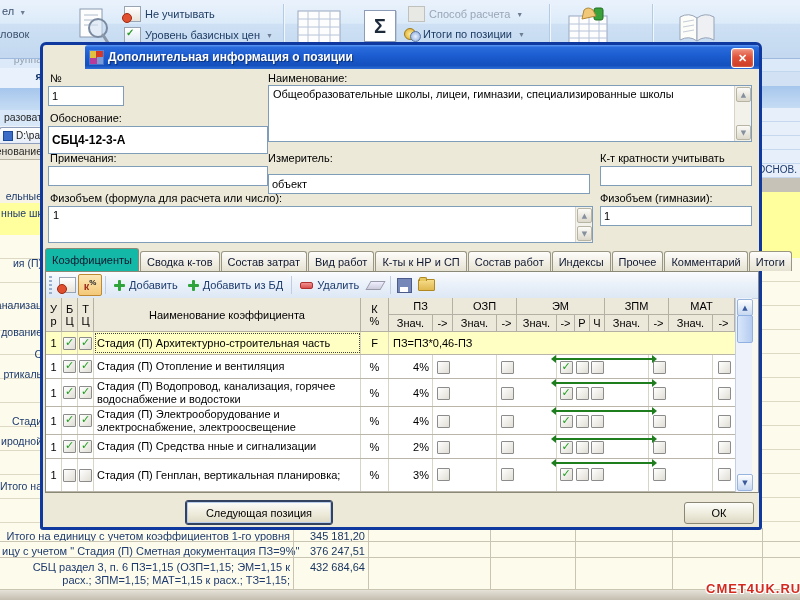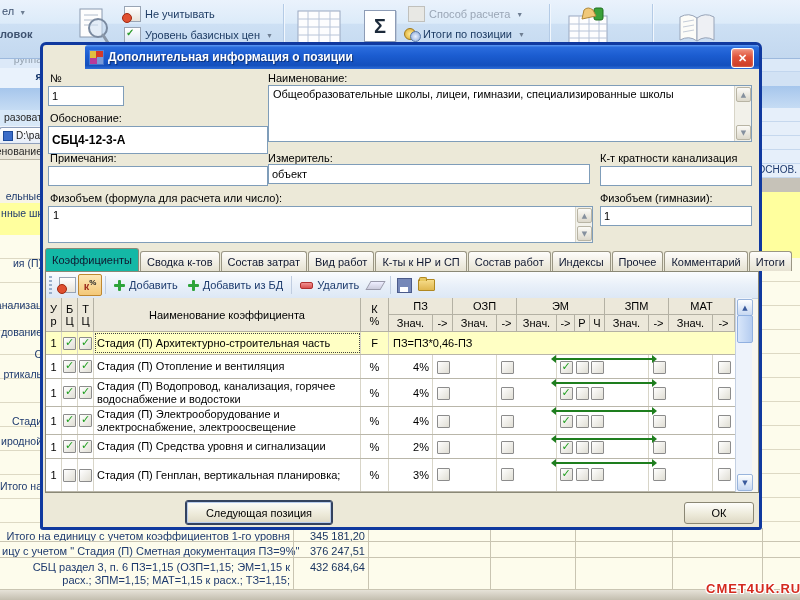--- a/index.html
+++ b/index.html
@@ -130,21 +130,21 @@
   .btn.disabled{color:#a0a090;border-color:#aaa795;}
   .btn.focused{border:1px solid #33425f;box-shadow:0 0 0 1px #33425f inset, 0 0 0 2px #b8ccec inset;}
 </style>
 </head>
 <body>
 
 <div class="app">
 
   <div class="ribbon">
     <div class="rfrag" style="left:2px;top:5px;"><span>ел</span> <span class="caret">▼</span></div>
-    <div class="rfrag" style="left:0;top:28px;font-weight:bold;">ловок</div>
+    <div class="rfrag" style="left:0;top:28px;">ловок</div>
 
     <div class="bigicon" style="left:72px;top:6px;">
       <svg width="46" height="46">
         <rect x="8" y="3" width="22" height="28" fill="#fdfdfd" stroke="#8a9ab0"></rect>
         <line x1="12" y1="9" x2="26" y2="9" stroke="#b0bccc"></line>
           <line x1="12" y1="14" x2="26" y2="14" stroke="#b0bccc"></line>
         <line x1="12" y1="19" x2="26" y2="19" stroke="#b0bccc"></line>
         <circle cx="26" cy="22" r="9" fill="#cfe0f2" fill-opacity="0.55" stroke="#7a8aa0" stroke-width="2"></circle>
         <line x1="31" y1="29" x2="38" y2="40" stroke="#8a97a8" stroke-width="3" stroke-linecap="round"></line>
       </svg>
@@ -316,23 +316,23 @@
         </div>
       </div>
 
       <div class="lbl" style="left:7px;top:43px;">Обоснование:</div>
       <input class="inp bold" style="left: 5px; top: 57px; width: 220px; height: 28px;" value="СБЦ4-12-3-А">
 
       <div class="lbl" style="left:7px;top:83px;">Примечания:</div>
       <input class="inp" style="left: 5px; top: 97px; width: 220px; height: 20px;" value="">
 
       <div class="lbl" style="left:225px;top:83px;">Измеритель:</div>
-      <input class="inp" style="left: 225px; top: 95px; width: 322px; height: 20px;" value="объект">
-
-      <div class="lbl" style="left:557px;top:83px;">К-т кратности канализация</div>
+      <input class="inp" style="left: 225px; top: 105px; width: 322px; height: 20px;" value="объект">
+
+      <div class="lbl" style="left:557px;top:83px;">К-т кратности учитывать</div>
       <input class="inp" style="left: 557px; top: 97px; width: 152px; height: 20px;" value="">
 
       <div class="lbl" style="left:7px;top:123px;">Физобъем (формула для расчета или число):</div>
       <div class="box" style="left:5px;top:137px;width:545px;height:37px;">
         <div class="boxtext">1</div>
         <div class="sbar">
           <div class="sarr" style="top:1px;">▲</div>
           <div class="sarr" style="bottom:1px;">▼</div>
         </div>
       </div>
@@ -504,21 +504,21 @@
               </div>
             </div>
             <div class="trow" style="top: 103px; height: 24px;">
               <div class="cell center" style="left: 0px; width: 16px;">1</div>
               <div class="cell center" style="left: 16px; width: 16px;">
                 <div class="cb on" style="position: relative;"></div>
               </div>
               <div class="cell center" style="left: 32px; width: 16px;">
                 <div class="cb on" style="position: relative;"></div>
               </div>
-              <div class="cell namecell" style="left: 48px; width: 267px;">Стадия (П) Средства уровня и сигнализации</div>
+              <div class="cell namecell" style="left: 48px; width: 267px;">Стадия (П) Средства нные и сигнализации</div>
               <div class="cell center" style="left: 315px; width: 28px;">%</div>
               <div class="cell vright" style="left: 343px; width: 44px;">2%</div>
               <div class="cell" style="left: 407px; width: 44px;"></div>
               <div class="cell" style="left: 471px; width: 40px;"></div>
               <div class="cell" style="left: 559px; width: 44px;"></div>
               <div class="cell" style="left: 623px; width: 44px;"></div>
               <div class="cb" style="left: 390.5px; top: 5.5px;"></div>
               <div class="cb" style="left: 454.5px; top: 5.5px;"></div>
               <div class="cb on" style="left: 513.5px; top: 5.5px;"></div>
               <div class="cb" style="left: 530px; top: 5.5px;"></div>

